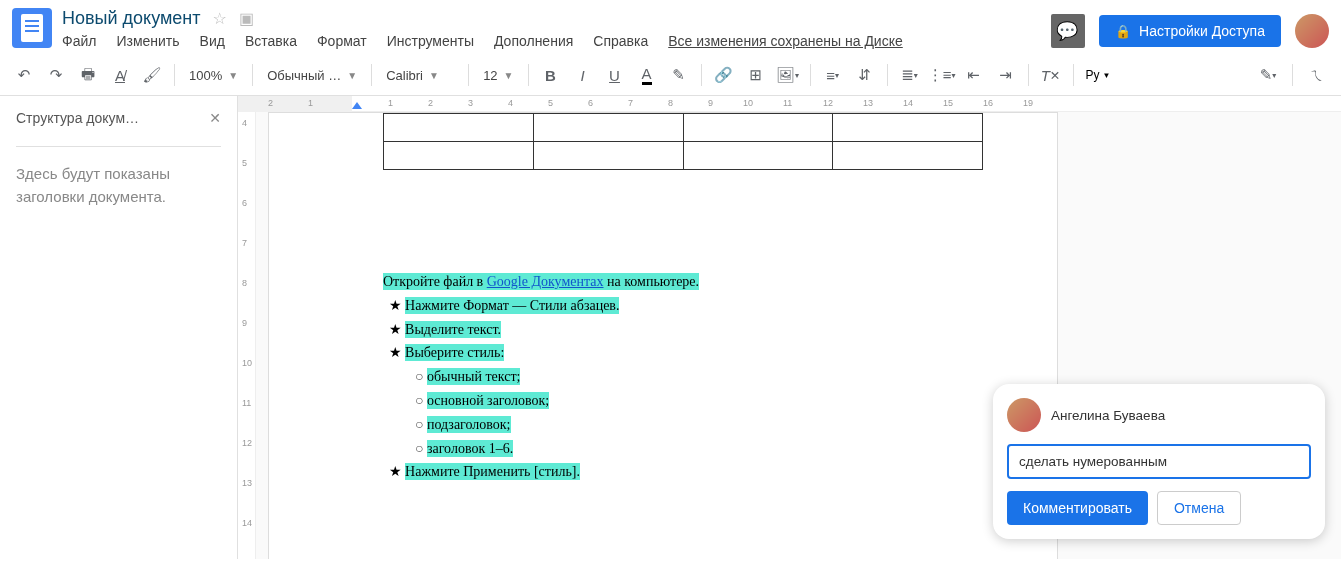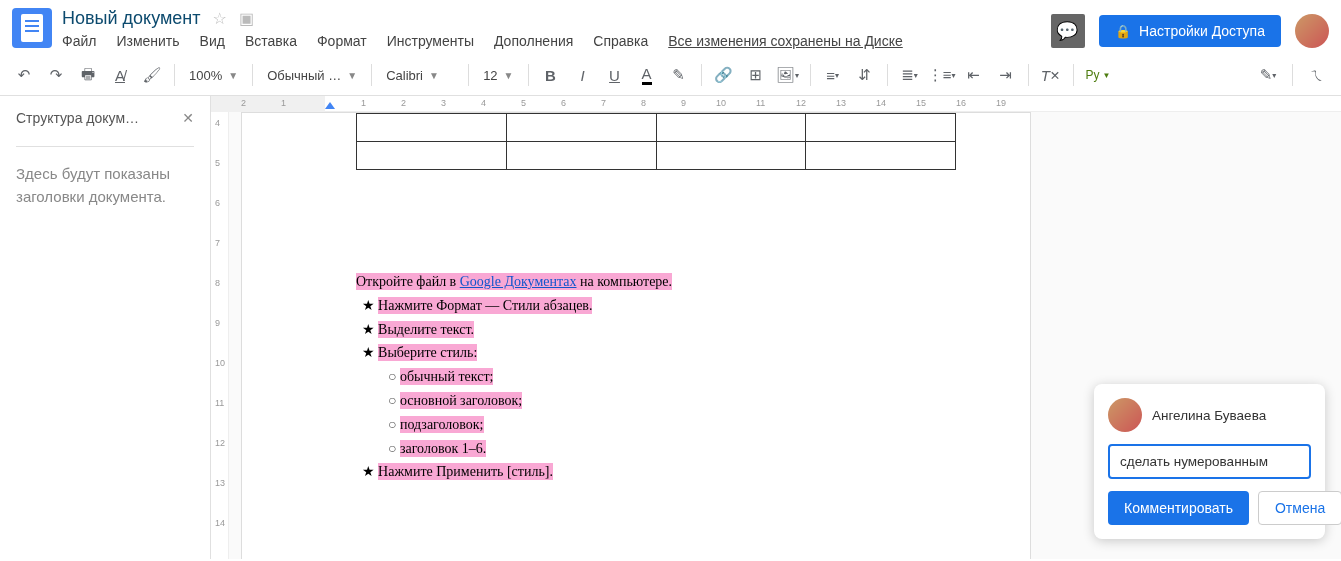--- a/index.html
+++ b/index.html
@@ -31,59 +31,59 @@
 .tb-select{display:flex;align-items:center;gap:6px;padding:0 6px;font-size:13px;color:#444;cursor:pointer;}
 .tb-select .arrow{font-size:10px;color:#888;}
 .tb-select.zoom{min-width:50px;}
 .tb-select.style{min-width:85px;}
 .tb-select.font{min-width:80px;}
 .tb-select.size{min-width:30px;}
 .toolbar-right{margin-left:auto;display:flex;align-items:center;gap:6px;}
 
 
 .body-wrap{display:flex;height:calc(561px - 98px);position:relative;}
-.outline-panel{width:211px;border-right:1px solid #e0e0e0;padding:14px 16px;}
+.outline-panel{width:238px;border-right:1px solid #e0e0e0;padding:14px 16px;}
 .outline-title{font-size:14px;color:#555;display:flex;justify-content:space-between;align-items:center;margin-bottom:20px;}
 .outline-close{color:#888;font-size:14px;}
 .outline-hr{border:none;border-top:1px solid #e0e0e0;margin-bottom:16px;}
 .outline-empty{font-size:15px;color:#888;line-height:1.5;}
 
 .doc-area{flex:1;background:#fafafa;position:relative;overflow:hidden;}
 .h-ruler{height:16px;background:#fff;border-bottom:1px solid #eee;position:relative;font-size:9px;color:#999;}
 .h-ruler .tick{position:absolute;top:2px;}
 .h-ruler .margin-left{position:absolute;left:0;width:114px;height:16px;background:#f0f0f0;}
 .h-ruler .margin-indent{position:absolute;left:114px;top:6px;width:0;height:0;border-left:5px solid transparent;border-right:5px solid transparent;border-bottom:7px solid #4285f4;}
 .v-ruler{width:18px;background:#fff;border-right:1px solid #eee;position:absolute;left:0;top:16px;bottom:0;font-size:9px;color:#999;}
 .v-ruler .vtick{position:absolute;left:4px;}
 
 .page{position:absolute;left:30px;top:16px;background:#fff;width:790px;min-height:900px;border:1px solid #ddd;padding:0;}
 .page-inner{padding:0 0 0 114px;}
 
 .doc-table{border-collapse:collapse;width:600px;margin-top:0;}
 .doc-table td{border:1px solid #333;height:28px;width:150px;}
 
 .content-text{margin-top:100px;font-family:Georgia,serif;font-size:14px;line-height:1.7;}
-.hl{background:#f9a8d4;padding:1px 0;}
+.hl{background:#5eead4;padding:1px 0;}
 .gdoc-link{color:#1155cc;text-decoration:underline;}
 .star-bullet{list-style:none;padding-left:28px;}
 .star-bullet li::before{content:"★ ";color:#000;margin-left:-22px;}
 .circle-bullet{list-style:none;padding-left:54px;}
 .circle-bullet li::before{content:"○ ";color:#555;margin-left:-22px;}
 
 
-.comment-pop{position:absolute;right:16px;top:288px;width:231px;background:#fff;border-radius:8px;box-shadow:0 2px 12px rgba(0,0,0,.2);padding:14px;}
+.comment-pop{position:absolute;right:16px;top:288px;width:332px;background:#fff;border-radius:16px;box-shadow:0 2px 12px rgba(0,0,0,.2);padding:14px;}
 .comment-head{display:flex;align-items:center;gap:10px;margin-bottom:12px;}
 .comment-avatar{width:34px;height:34px;border-radius:50%;background:linear-gradient(135deg,#c96,#c55);}
 .comment-name{font-size:13.5px;color:#333;font-weight:500;}
 .comment-input{width:100%;border:2px solid #1a73e8;border-radius:4px;padding:8px 10px;font-size:13.5px;color:#333;outline:none;margin-bottom:12px;}
 .comment-actions{display:flex;gap:9px;}
 .btn-primary{background:#1a73e8;color:#fff;border:none;border-radius:4px;padding:8px 16px;font-size:14px;cursor:pointer;}
 .btn-secondary{background:#fff;color:#1a73e8;border:1px solid #ccc;border-radius:4px;padding:8px 16px;font-size:14px;cursor:pointer;}
 
-.spell-badge{display:inline-flex;align-items:center;padding:2px 4px;border-radius:3px;font-size:12px;color:#4d7c0f;}
+.spell-badge{display:inline-flex;align-items:center;padding:2px 4px;border-radius:3px;font-size:12px;color:#000000;}
 </style>
 </head>
 <body>
 
 <div class="titlebar">
   <div class="doc-icon">
       <div class="sheet"></div>
     </div>
   <div class="title-col">
     <div class="doc-title-row">

